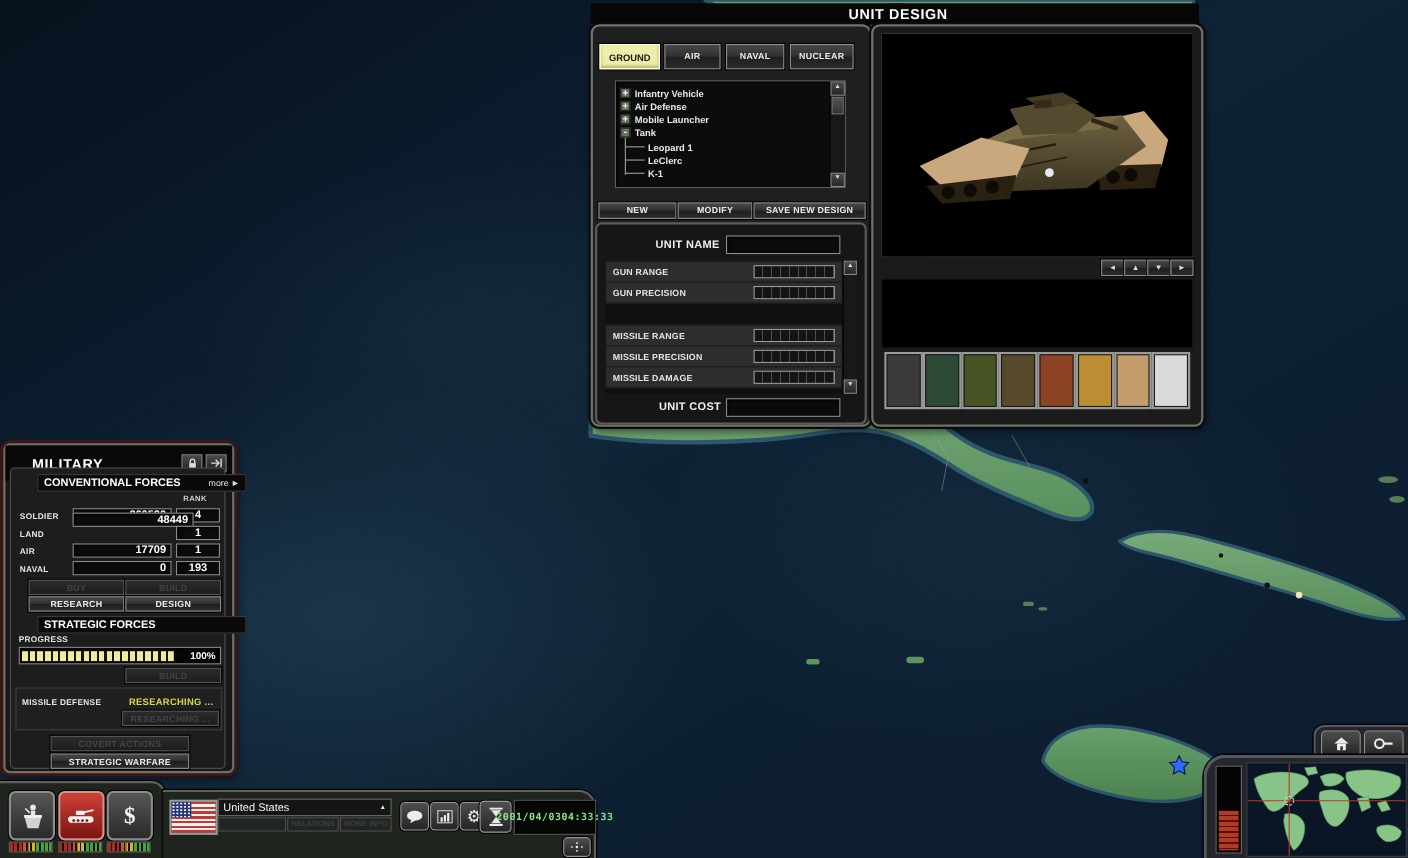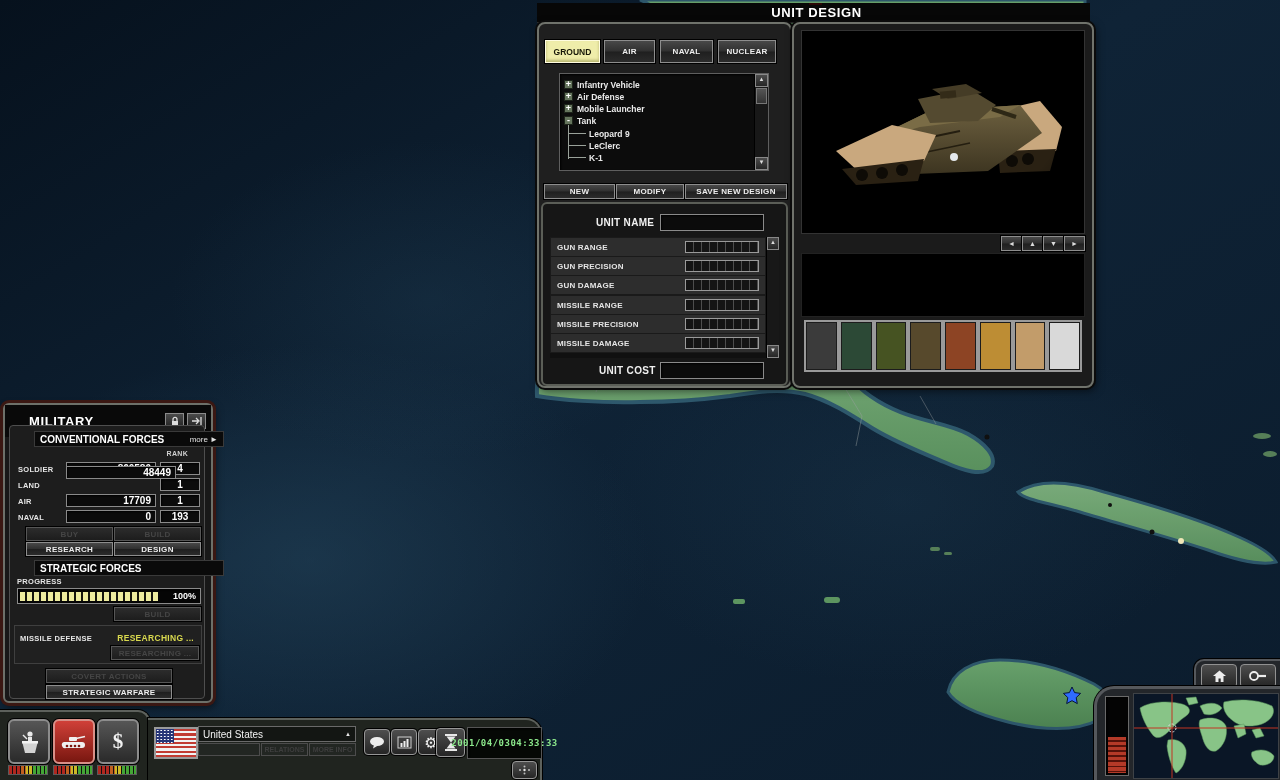--- a/index.html
+++ b/index.html
@@ -239,21 +239,21 @@
           <span class="toggle">+</span>
           <span>Mobile Launcher</span>
         </div>
         <div class="tree-row" style="top:41px">
           <span class="toggle">-</span>
           <span>Tank</span>
         </div>
         <div class="vline"></div>
         <div class="tree-row" style="top:54px">
           <span class="branch"></span>
-          <span>Leopard 9</span>
+          <span>Leopard 1</span>
         </div>
         <div class="tree-row" style="top:66px">
           <span class="branch"></span>
           <span>LeClerc</span>
         </div>
         <div class="tree-row" style="top:78px">
           <span class="branch"></span>
           <span>K-1</span>
         </div>
         <div class="scrollbar">
@@ -272,24 +272,20 @@
         <span class="fieldlabel" style="left:53px;top:13px">UNIT NAME</span>
         <div class="inset" style="position:absolute;left:117px;top:10px;width:102px;height:15px;color:#fff;font-size:9px"></div>
 
         <div id="sliderbox">
           <div class="srow" style="top:0">
             <span class="lbl">GUN RANGE</span>
             <span class="gauge"></span>
           </div>
           <div class="srow" style="top:19px">
             <span class="lbl">GUN PRECISION</span>
-            <span class="gauge"></span>
-          </div>
-          <div class="srow" style="top:38px">
-            <span class="lbl">GUN DAMAGE</span>
             <span class="gauge"></span>
           </div>
           <div class="srow" style="top:58px">
             <span class="lbl">MISSILE RANGE</span>
             <span class="gauge"></span>
           </div>
           <div class="srow" style="top:77px">
             <span class="lbl">MISSILE PRECISION</span>
             <span class="gauge"></span>
           </div>

